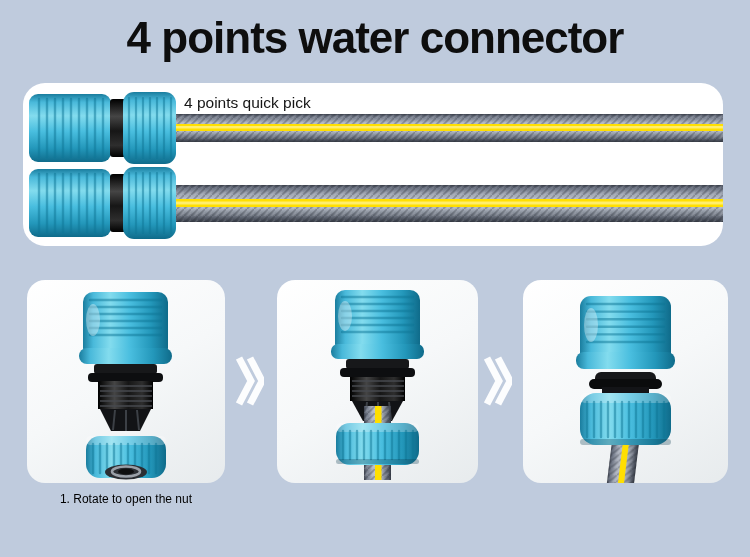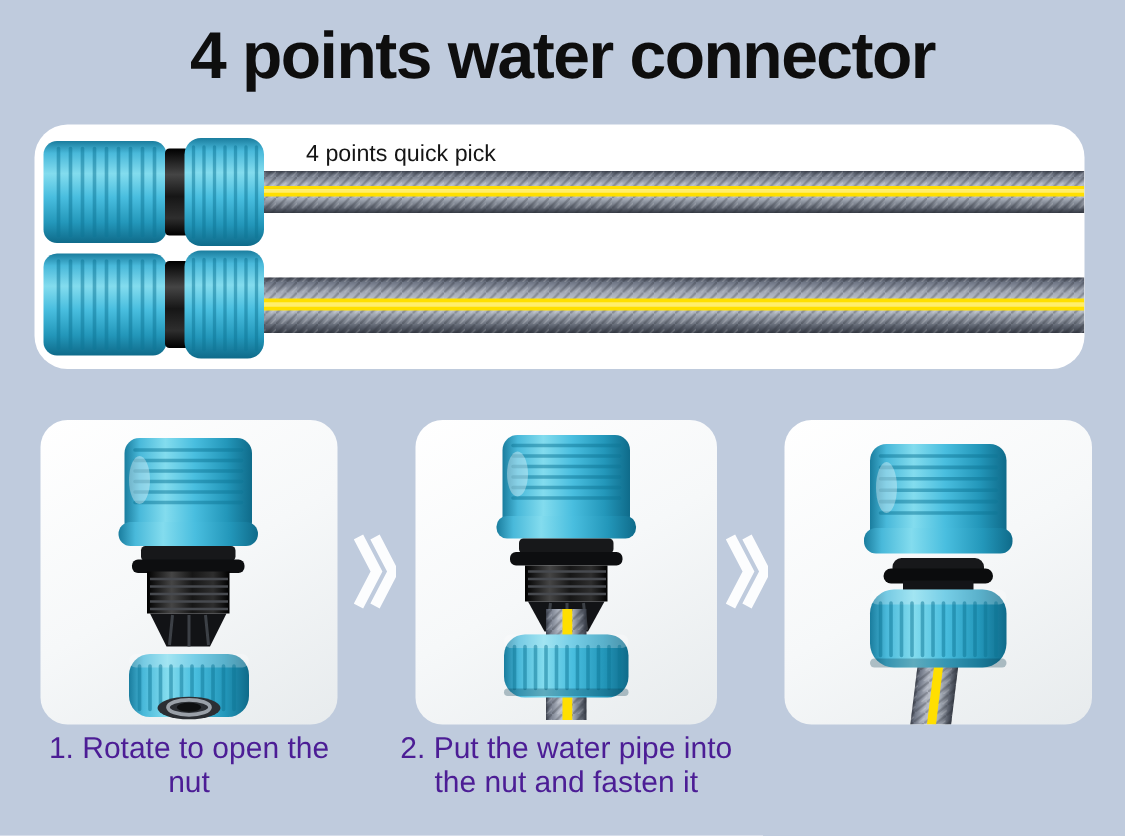--- a/index.html
+++ b/index.html
@@ -3,32 +3,32 @@
 <meta charset="utf-8">
 <style>
   html,body{margin:0;padding:0;}
   body{font-family:"Liberation Sans",sans-serif;}
   .canvas{position:relative;width:750px;height:557px;background:#bfcbdd;overflow:hidden;}
   .title{position:absolute;left:0;top:10px;width:750px;text-align:center;
          font-size:44px;font-weight:700;letter-spacing:-1px;color:#0e0e0e;line-height:56px;}
   .hero-box{position:absolute;left:23px;top:83px;width:700px;height:163px;background:#ffffff;
             border-radius:22px;overflow:hidden;}
   .hero-svg{position:absolute;left:0;top:0;}
-  .hero-label{position:absolute;top:11px;font-size:15.5px;color:#151515;white-space:nowrap;margin-left:20px;}
+  .hero-label{position:absolute;top:11px;font-size:15.5px;color:#151515;white-space:nowrap;}
   .hero-label.quick{left:161px;}
   .hero-label.spec{left:298px;}
   .step-panel{position:absolute;top:280px;height:203px;border-radius:18px;overflow:hidden;
               background:linear-gradient(150deg,#ffffff 0%,#f6f8f9 50%,#e7ebed 100%);}
   .p1{left:27px;width:198px;}
   .p2{left:277px;width:201px;}
   .p3{left:523px;width:205px;}
   .chevron{position:absolute;top:355px;width:28px;height:52px;}
   .c1{left:236px;}
   .c2{left:484px;}
-  .caption{position:absolute;top:488px;font-size:20px;line-height:23px;color:#4c1d95;
+  .caption{position:absolute;top:488px;font-size:12px;line-height:23px;color:#000000;
            text-align:center;white-space:pre-line;}
   .cap1{left:16px;width:220px;}
   .cap2{left:266px;width:223px;}
   .cap3{left:512px;width:227px;}
   svg{display:block;}
 </style>
 </head>
 <body>
 
 <div class="canvas">
@@ -215,16 +215,14 @@
   <svg class="chevron c1" viewBox="0 0 28 52">
     <path d="M3 3 L15 26 L3 49" fill="none" stroke="#ffffff" stroke-width="7" opacity="0.95"></path>
     <path d="M14 3 L26 26 L14 49" fill="none" stroke="#ffffff" stroke-width="7" opacity="0.95"></path>
   </svg>
   <svg class="chevron c2" viewBox="0 0 28 52">
     <path d="M3 3 L15 26 L3 49" fill="none" stroke="#ffffff" stroke-width="7" opacity="0.95"></path>
     <path d="M14 3 L26 26 L14 49" fill="none" stroke="#ffffff" stroke-width="7" opacity="0.95"></path>
   </svg>
 
   <div class="caption cap1">1. Rotate to open the nut</div>
-  <div class="caption cap2">2. Put the water pipe into
-the nut and fasten it</div>
 
 </div>
 
 </body></html>

